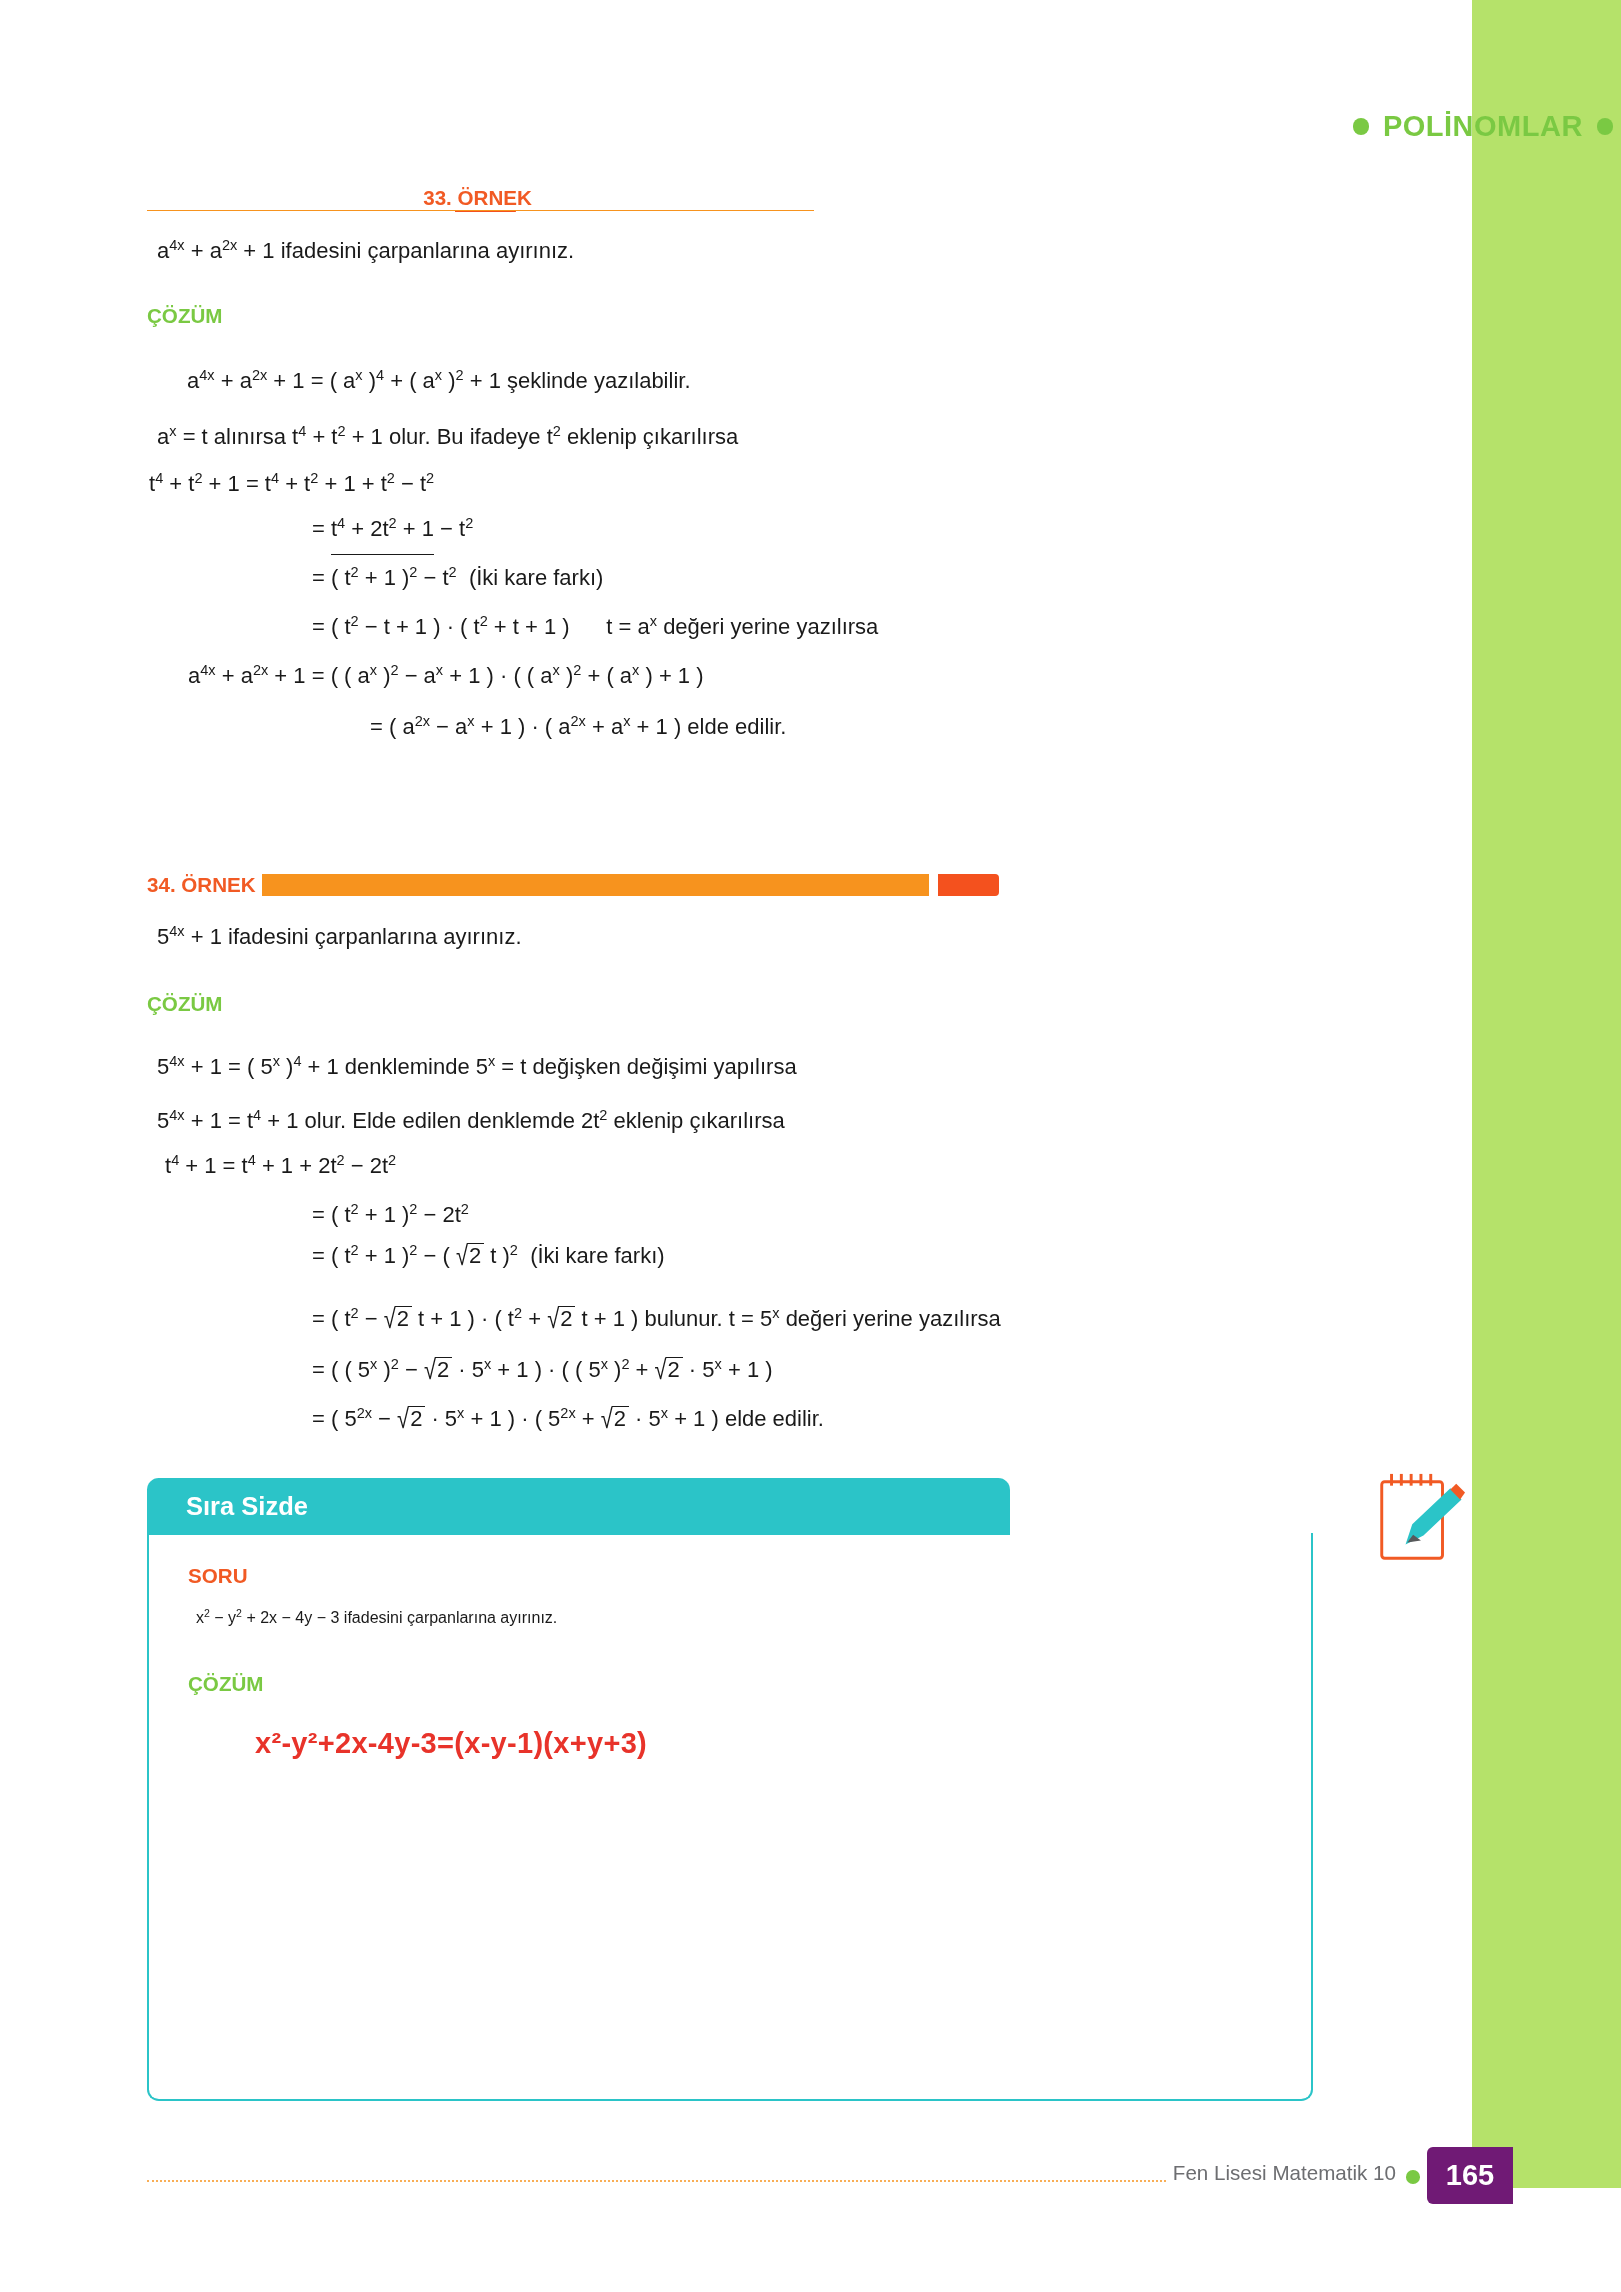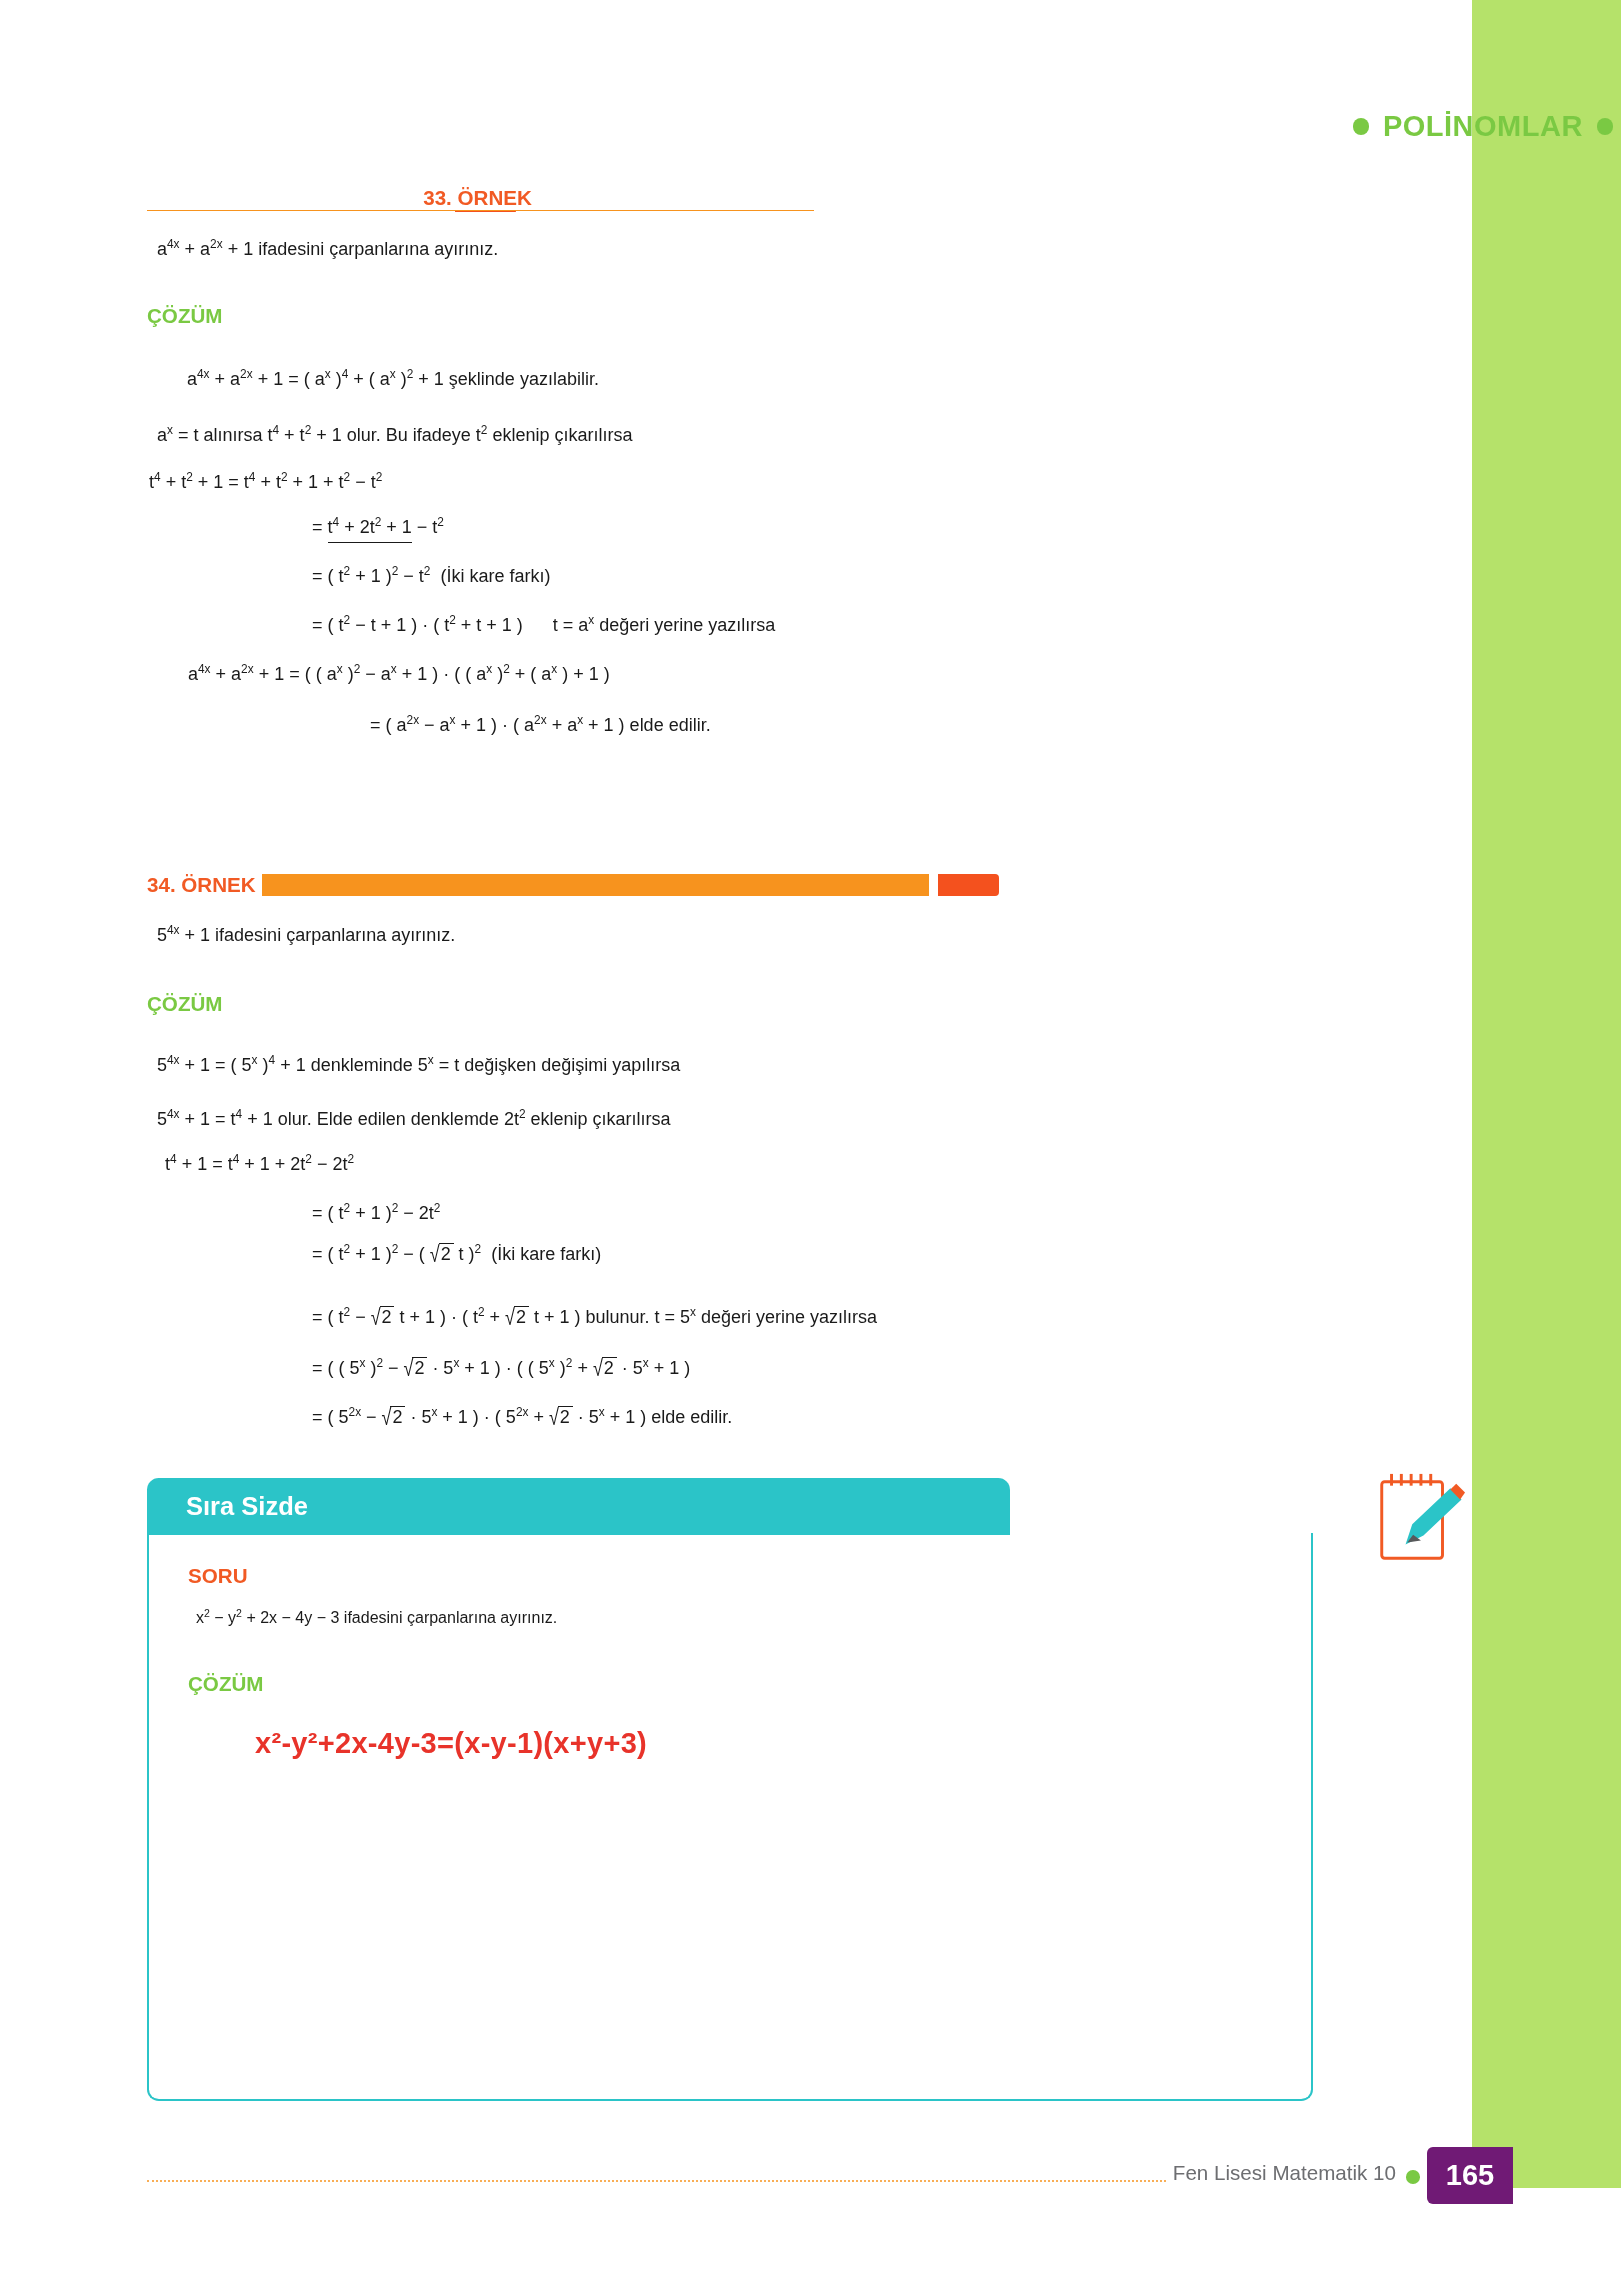--- a/index.html
+++ b/index.html
@@ -72,34 +72,34 @@
     border-radius: 0 3.9px 3.9px 0;
   }
   .cozum-label {
     position: absolute;
     font-size: 20.6px;
     font-weight: bold;
     color: #7ac943;
   }
   .math {
     position: absolute;
-    font-size: 18px;
+    font-size: 22px;
     color: #1a1a1a;
     white-space: nowrap;
     line-height: 1.0;
   }
   .math sup { font-size: 0.66em; vertical-align: super; line-height: 0; }
   .sqrt {
     display: inline-block;
     border-top: 1.4px solid #1a1a1a;
     padding: 1px 2.9px 0 2px;
     margin-left: 1px;
   }
   .radical { display: inline-block; transform: scaleY(1.25); margin-right: -2px; }
-  .ul-group { border-bottom: 1.4px solid #1a1a1a; padding-bottom: 5px; }
+  .ul-group { border-bottom: 1.4px solid #1a1a1a; padding-bottom: 13px; }
   
   .sira-box {
     position: absolute;
     left: 147px;
     top: 1478px;
     width: 1166px;
     height: 622px;
   }
   .sira-tab {
     position: absolute;

